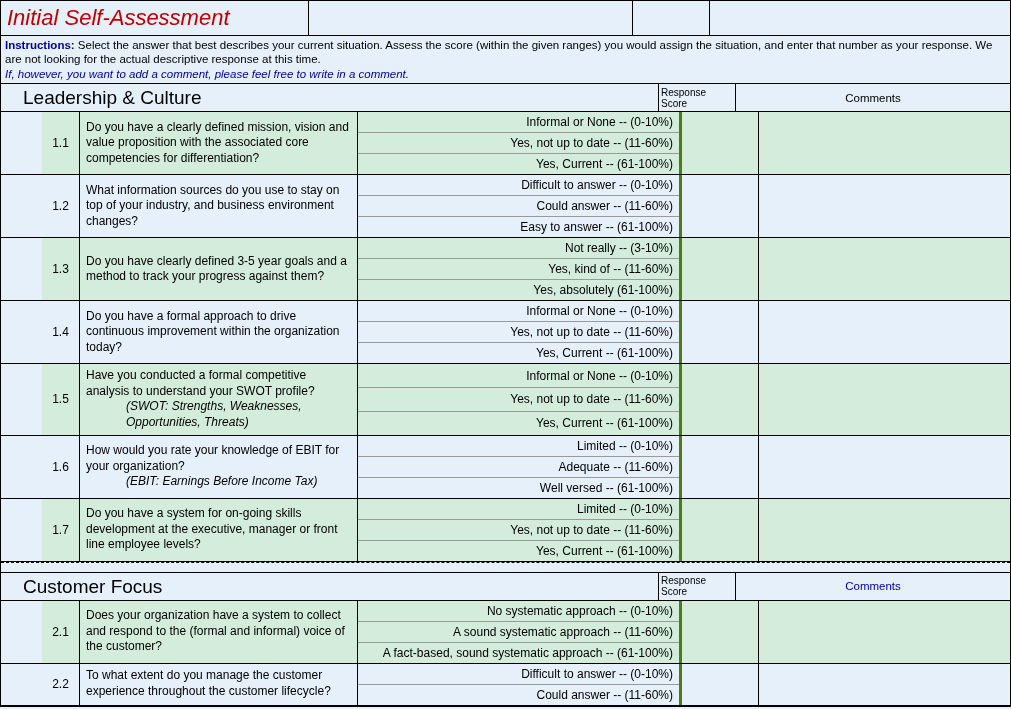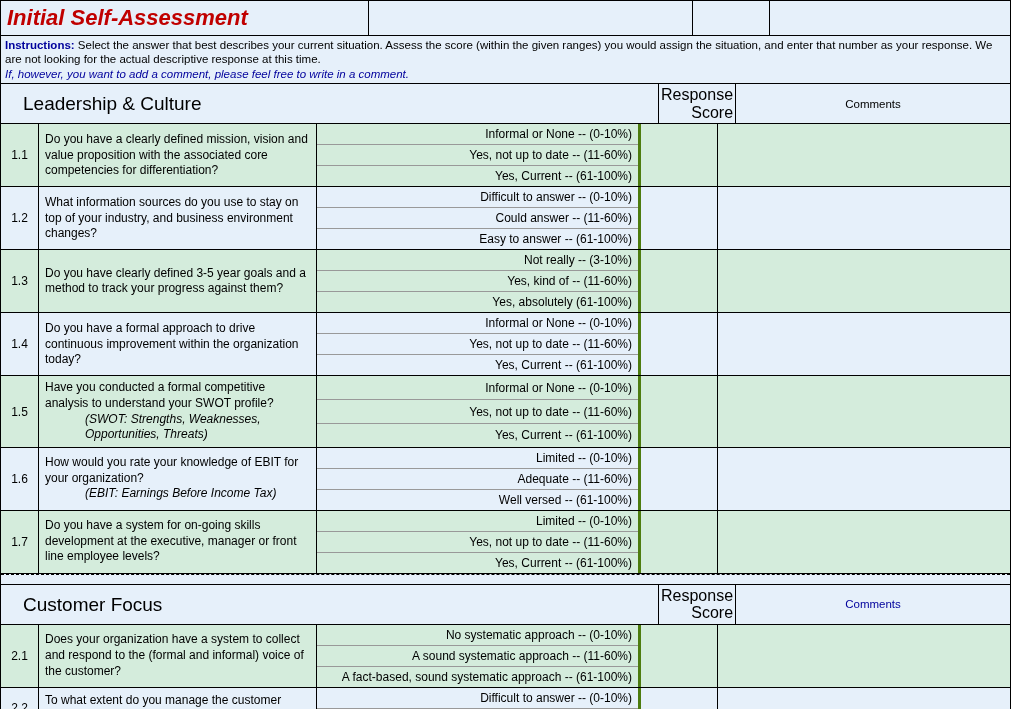--- a/index.html
+++ b/index.html
@@ -13,24 +13,24 @@
   }
   .container {
     border: 1.5px solid #000;
     width: 1011px;
   }
   .title-row {
     display: flex;
     border-bottom: 1.5px solid #000;
   }
   .title-cell {
-    width: 368px;
+    width: 308px;
     padding: 4px 6px;
     font-size: 22px;
-    font-weight: bold;
+    font-weight: normal;
     font-style: italic;
     color: #c00000;
     border-right: 1px solid #000;
   }
   .title-spacer1 { width: 324px; border-right: 1px solid #000; }
   .title-spacer2 { width: 77px; border-right: 1px solid #000; }
   .title-spacer3 { flex: 1; }
   .instructions {
     padding: 2px 4px;
     border-bottom: 1.5px solid #000;
@@ -49,22 +49,22 @@
     font-size: 19px;
     padding: 3px 4px 2px 4px;
     border-right: 1px solid #000;
     display: flex;
     align-items: center;
     margin-left: 18px;
   }
   .section-score-header {
     width: 77px;
     border-right: 1px solid #000;
-    text-align: right;
-    font-size: 16px;
+    text-align: left;
+    font-size: 10px;
     line-height: 1.1;
     padding: 2px 2px;
     display: flex;
     align-items: center;
     justify-content: center;
   }
   .section-comments-header {
     flex: 1;
     text-align: center;
     font-size: 11.5px;
@@ -84,20 +84,21 @@
   .question-row.green .q-comments {
     background: #d4ecdc;
   }
   .q-num {
     width: 38px;
     border-right: 1px solid #000;
     display: flex;
     align-items: center;
     justify-content: center;
     font-size: 12px;
+    margin-left: 41px;
   }
   .q-text {
     width: 278px;
     border-right: 1px solid #000;
     padding: 4px 6px;
     font-size: 12px;
     line-height: 1.3;
     display: flex;
     flex-direction: column;
     justify-content: center;

